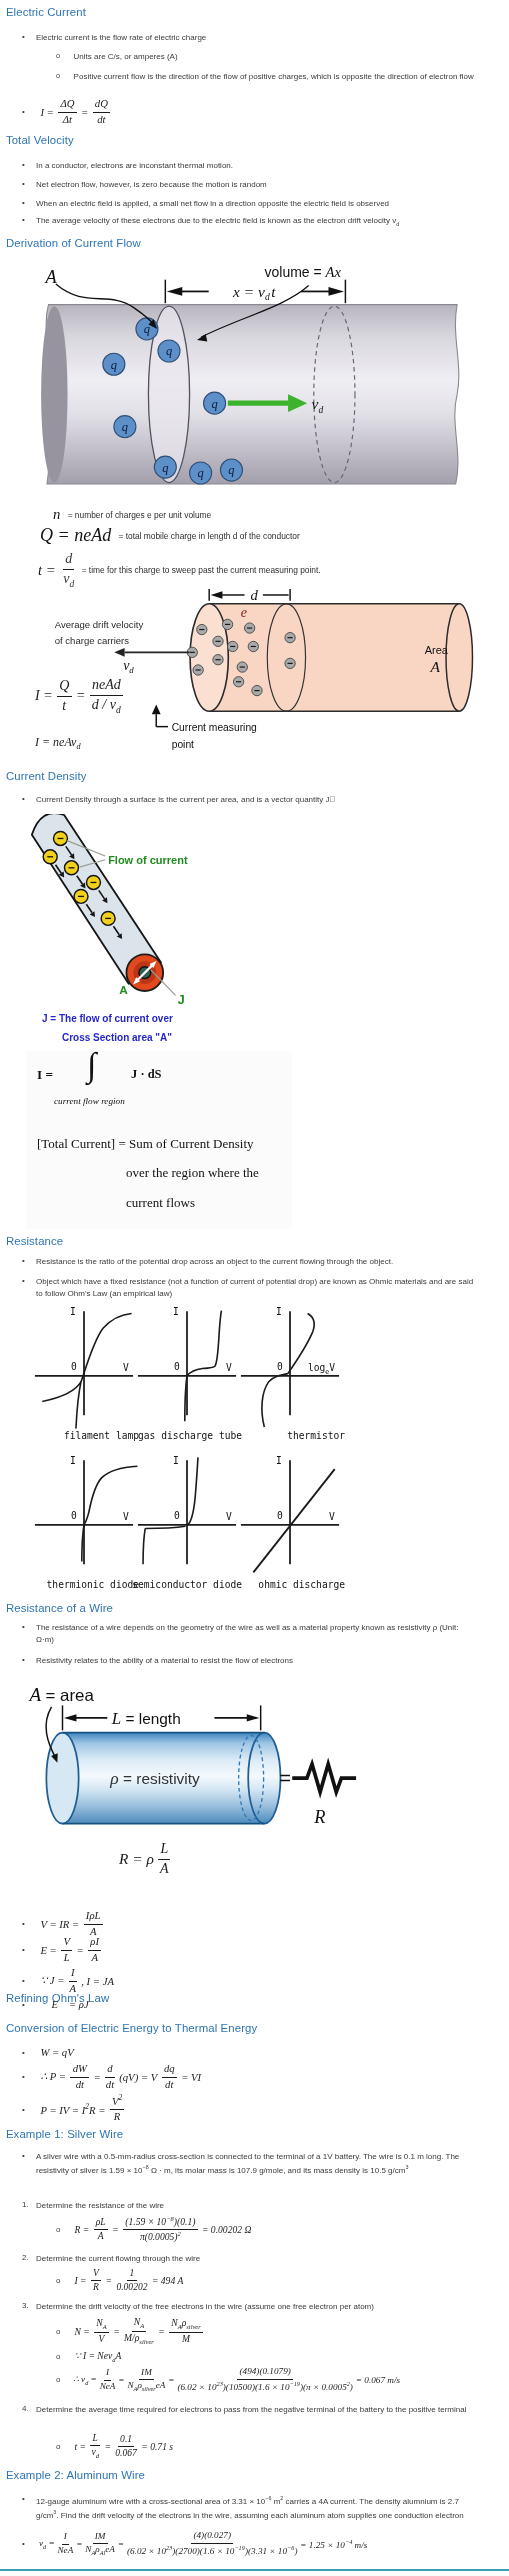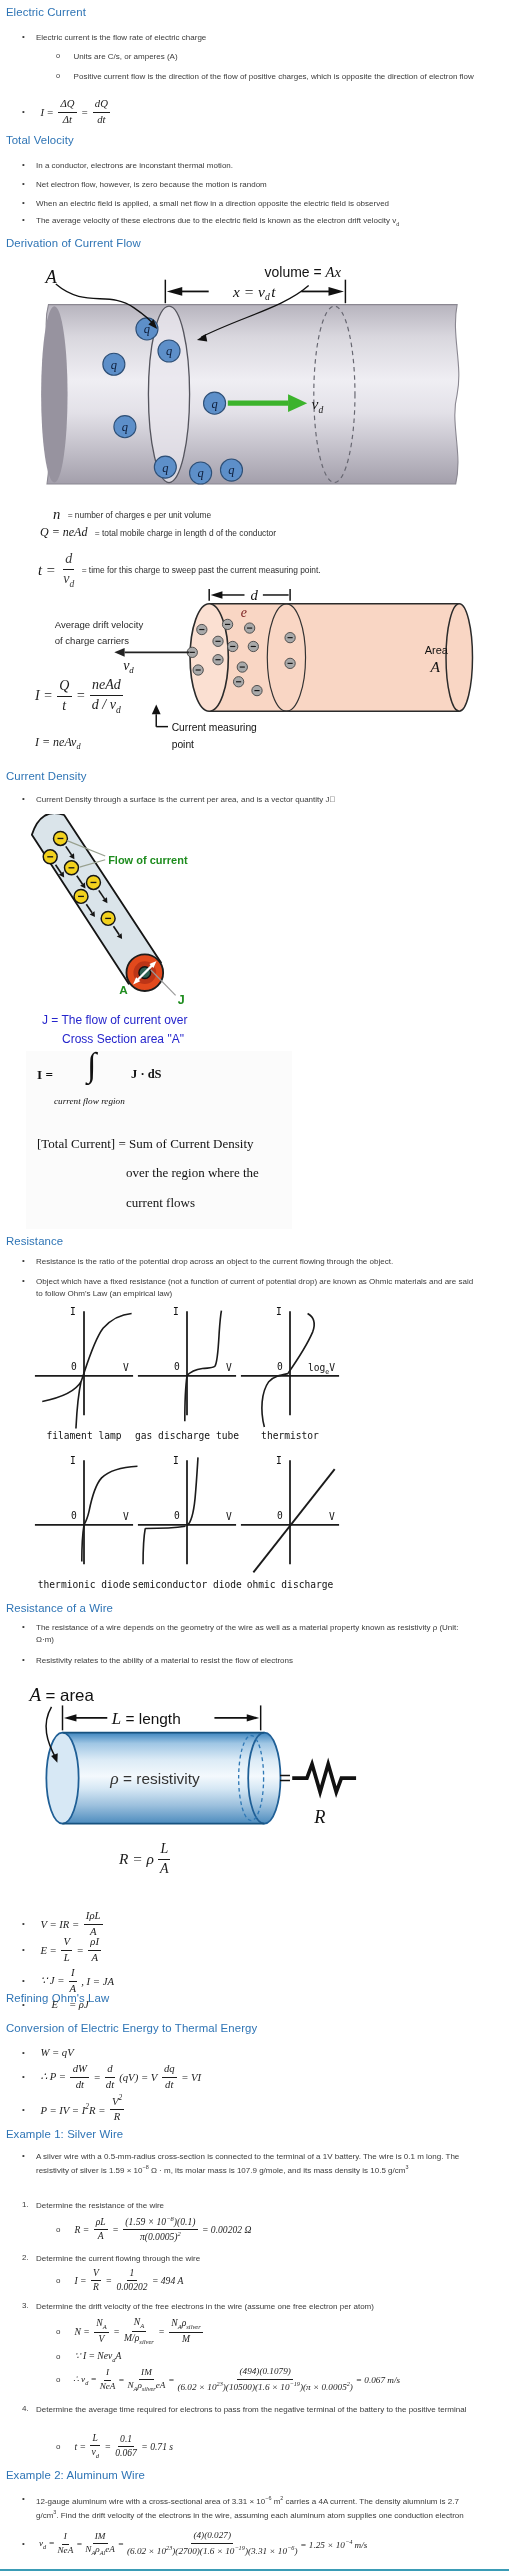--- a/index.html
+++ b/index.html
@@ -21,29 +21,29 @@
   .frac>span:first-child{border-bottom:0.7px solid #1c1c1c;padding:0 2.2px 0.7px}
   .big{font-size:14px}
   .small{font-size:9.6px}
   sub,sup{font-size:.68em}
   .imgeq{position:absolute;display:flex;align-items:center;gap:7.3px;white-space:nowrap}
   .sym{font-family:"Liberation Serif",serif;font-style:italic;font-size:14.7px;color:#161616}
   .desc{font-family:"Liberation Sans",sans-serif;font-style:normal;font-size:8.4px;color:#2e2e2e}
   .fig{position:absolute}
   .sit{font-family:"Liberation Serif",serif;font-style:italic}
   .san{font-family:"Liberation Sans",sans-serif}
-  .jdef{position:absolute;font-weight:400;font-size:12px;color:#2525cc;font-family:"Liberation Sans",sans-serif}
+  .jdef{position:absolute;font-weight:700;font-size:10px;color:#2525cc;font-family:"Liberation Sans",sans-serif}
   .int-I{position:absolute;left:37px;top:1067px;font-weight:700;font-size:13.2px;font-family:"Liberation Serif",serif;color:#111}
   .int-sign{position:absolute;left:87px;top:1046px;font-size:34px;font-family:"Liberation Serif",serif;color:#111}
   .int-integrand{position:absolute;left:131px;top:1067px;font-weight:700;font-size:12.5px;font-family:"Liberation Serif",serif;color:#111}
   .int-sub{position:absolute;left:54px;top:1096px;font-style:italic;font-size:9.2px;font-family:"Liberation Serif",serif;color:#111}
   .total{position:absolute;font-family:"Liberation Serif",serif;font-size:13px;color:#111}
   .graph{position:absolute;width:118px;height:143px}
   .gl{position:absolute;font-family:"DejaVu Sans Mono",monospace;font-size:9.6px;color:#111}
-  .gname{position:absolute;top:126px;left:0;width:110px;text-align:center;white-space:nowrap;
+  .gname{position:absolute;top:126px;left:0;width:110px;text-align:right;white-space:nowrap;
          font-family:"DejaVu Sans Mono",monospace;font-size:9.6px;color:#111}
   .ax{stroke:#1b1b1b;stroke-width:2.4;fill:none}
   .cv{stroke:#1b1b1b;stroke-width:2.2;fill:none}
   .panel{position:absolute;background:#fbfbfb}
   .rule{position:absolute;left:0;width:510px;height:2.2px}
 </style>
 </head>
 <body>
 
 <div class="page">
@@ -138,21 +138,21 @@
     <text x="330" y="21" font-size="19" fill="#111" class="san"><tspan>volume = </tspan><tspan class="sit" font-size="20">Ax</tspan></text>
     <path d="M390,32 C356,62 300,74 244,102" fill="none" stroke="#111" stroke-width="1.8"></path>
     <polygon points="238,106 250,98 252,108" fill="#111"></polygon>
   </svg>
 
   <div class="imgeq" style="left:53px;top:506px">
     <span class="sym">n</span>
       <span class="desc">= number of charges e per unit volume</span>
   </div>
   <div class="imgeq" style="left:40px;top:525px">
-    <span class="sym" style="font-size:12px">Q = neAd</span>
+    <span class="sym" style="font-size:18px">Q = neAd</span>
       <span class="desc">= total mobile charge in length d of the conductor</span>
   </div>
   <div class="imgeq" style="left:38px;top:550px">
     <span class="sym">t =</span>
     <span class="frac sit big">
         <span>d</span>
         <span>v<sub>d</sub></span>
       </span>
     <span class="desc">= time for this charge to sweep past the current measuring point.</span>
   </div>

